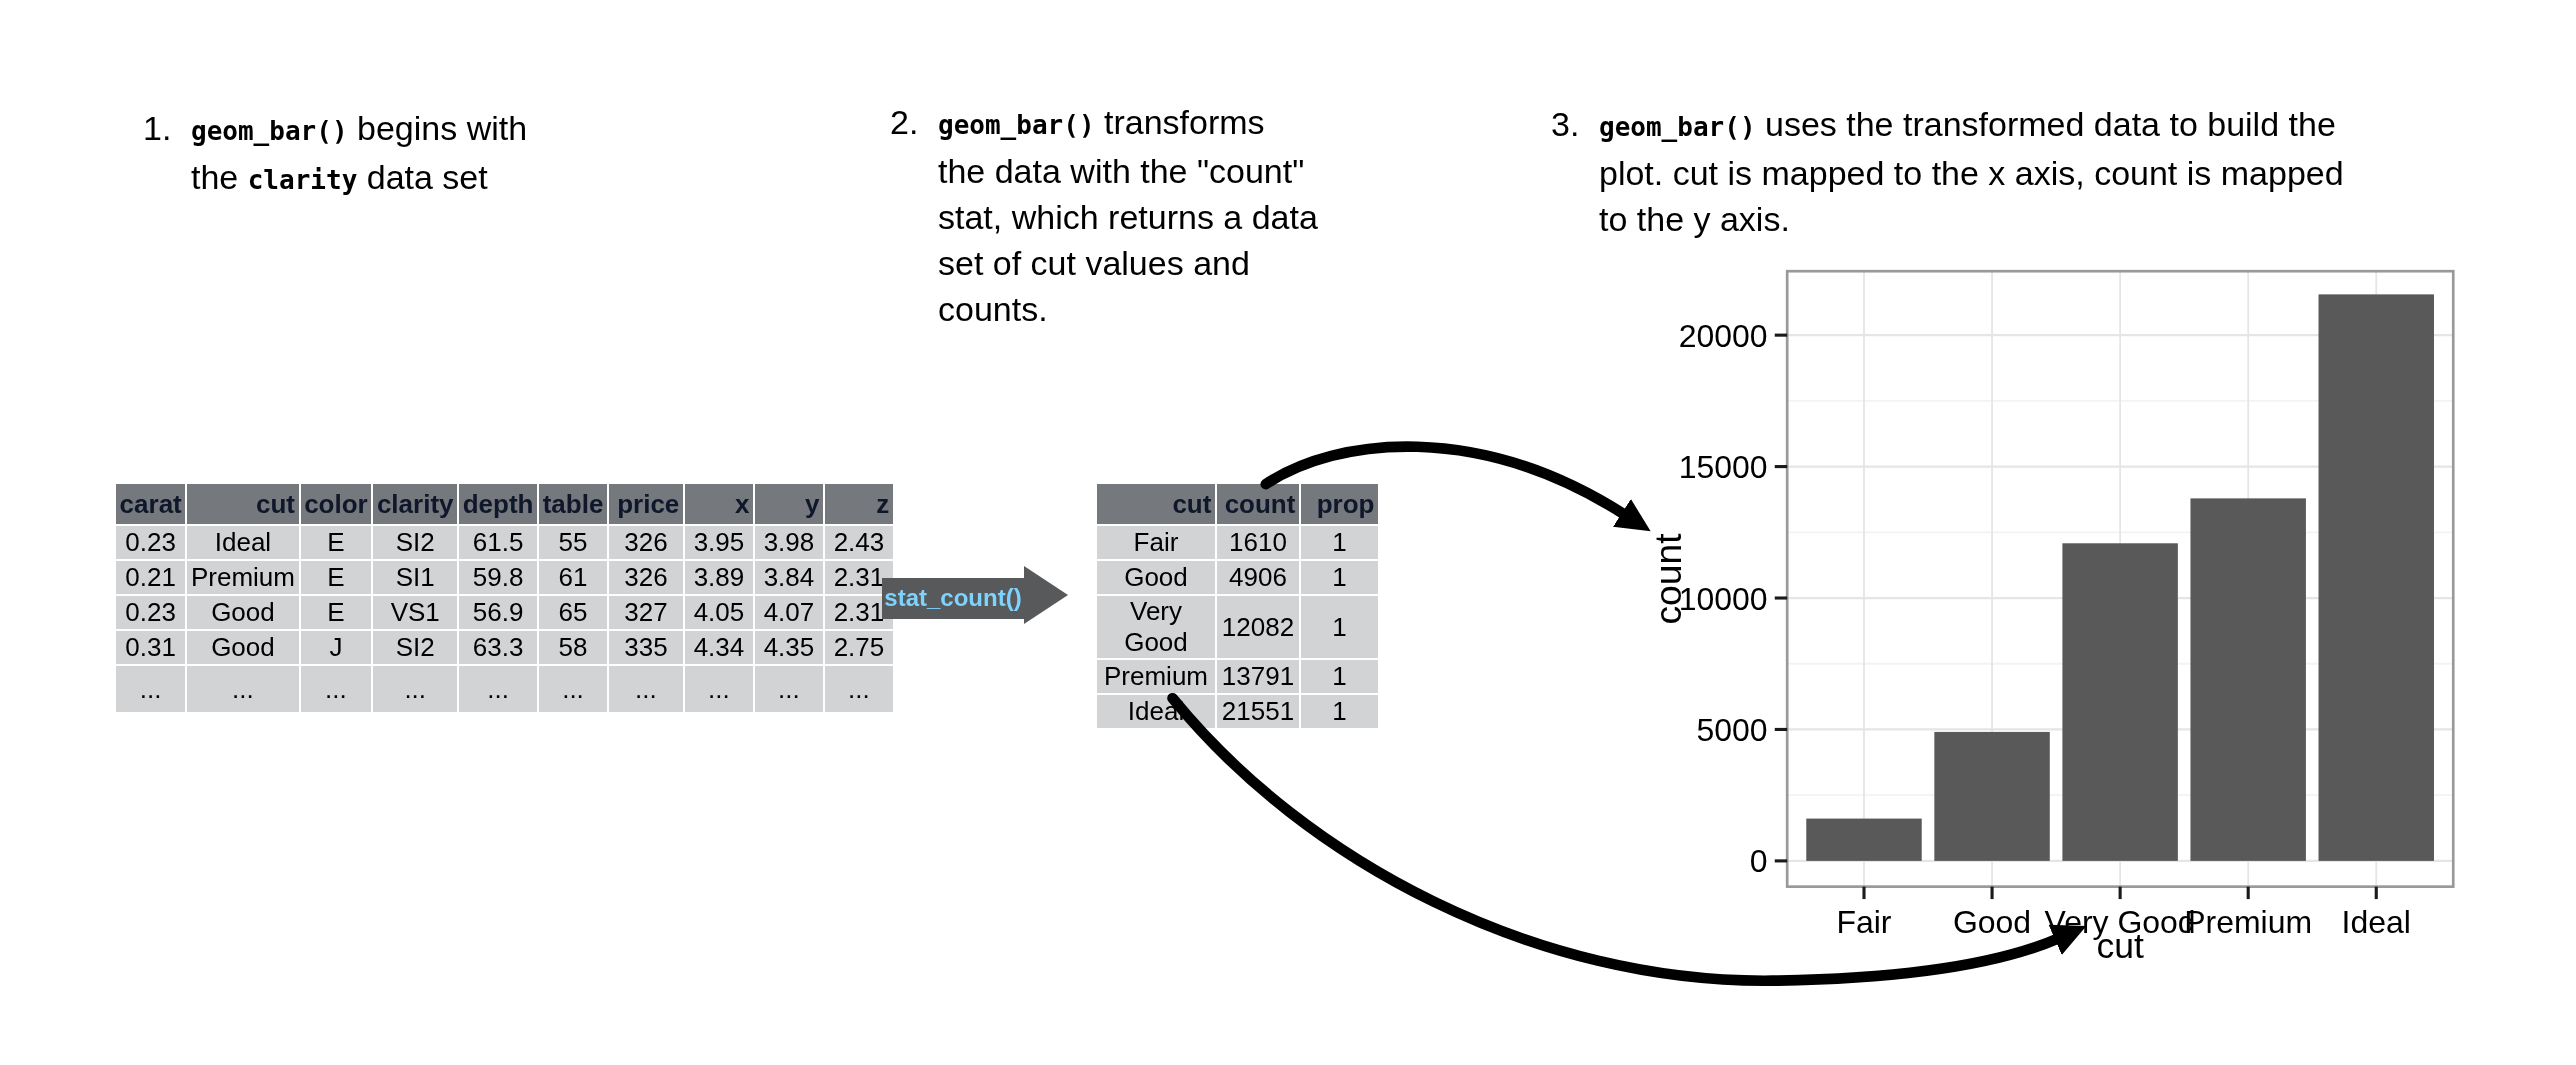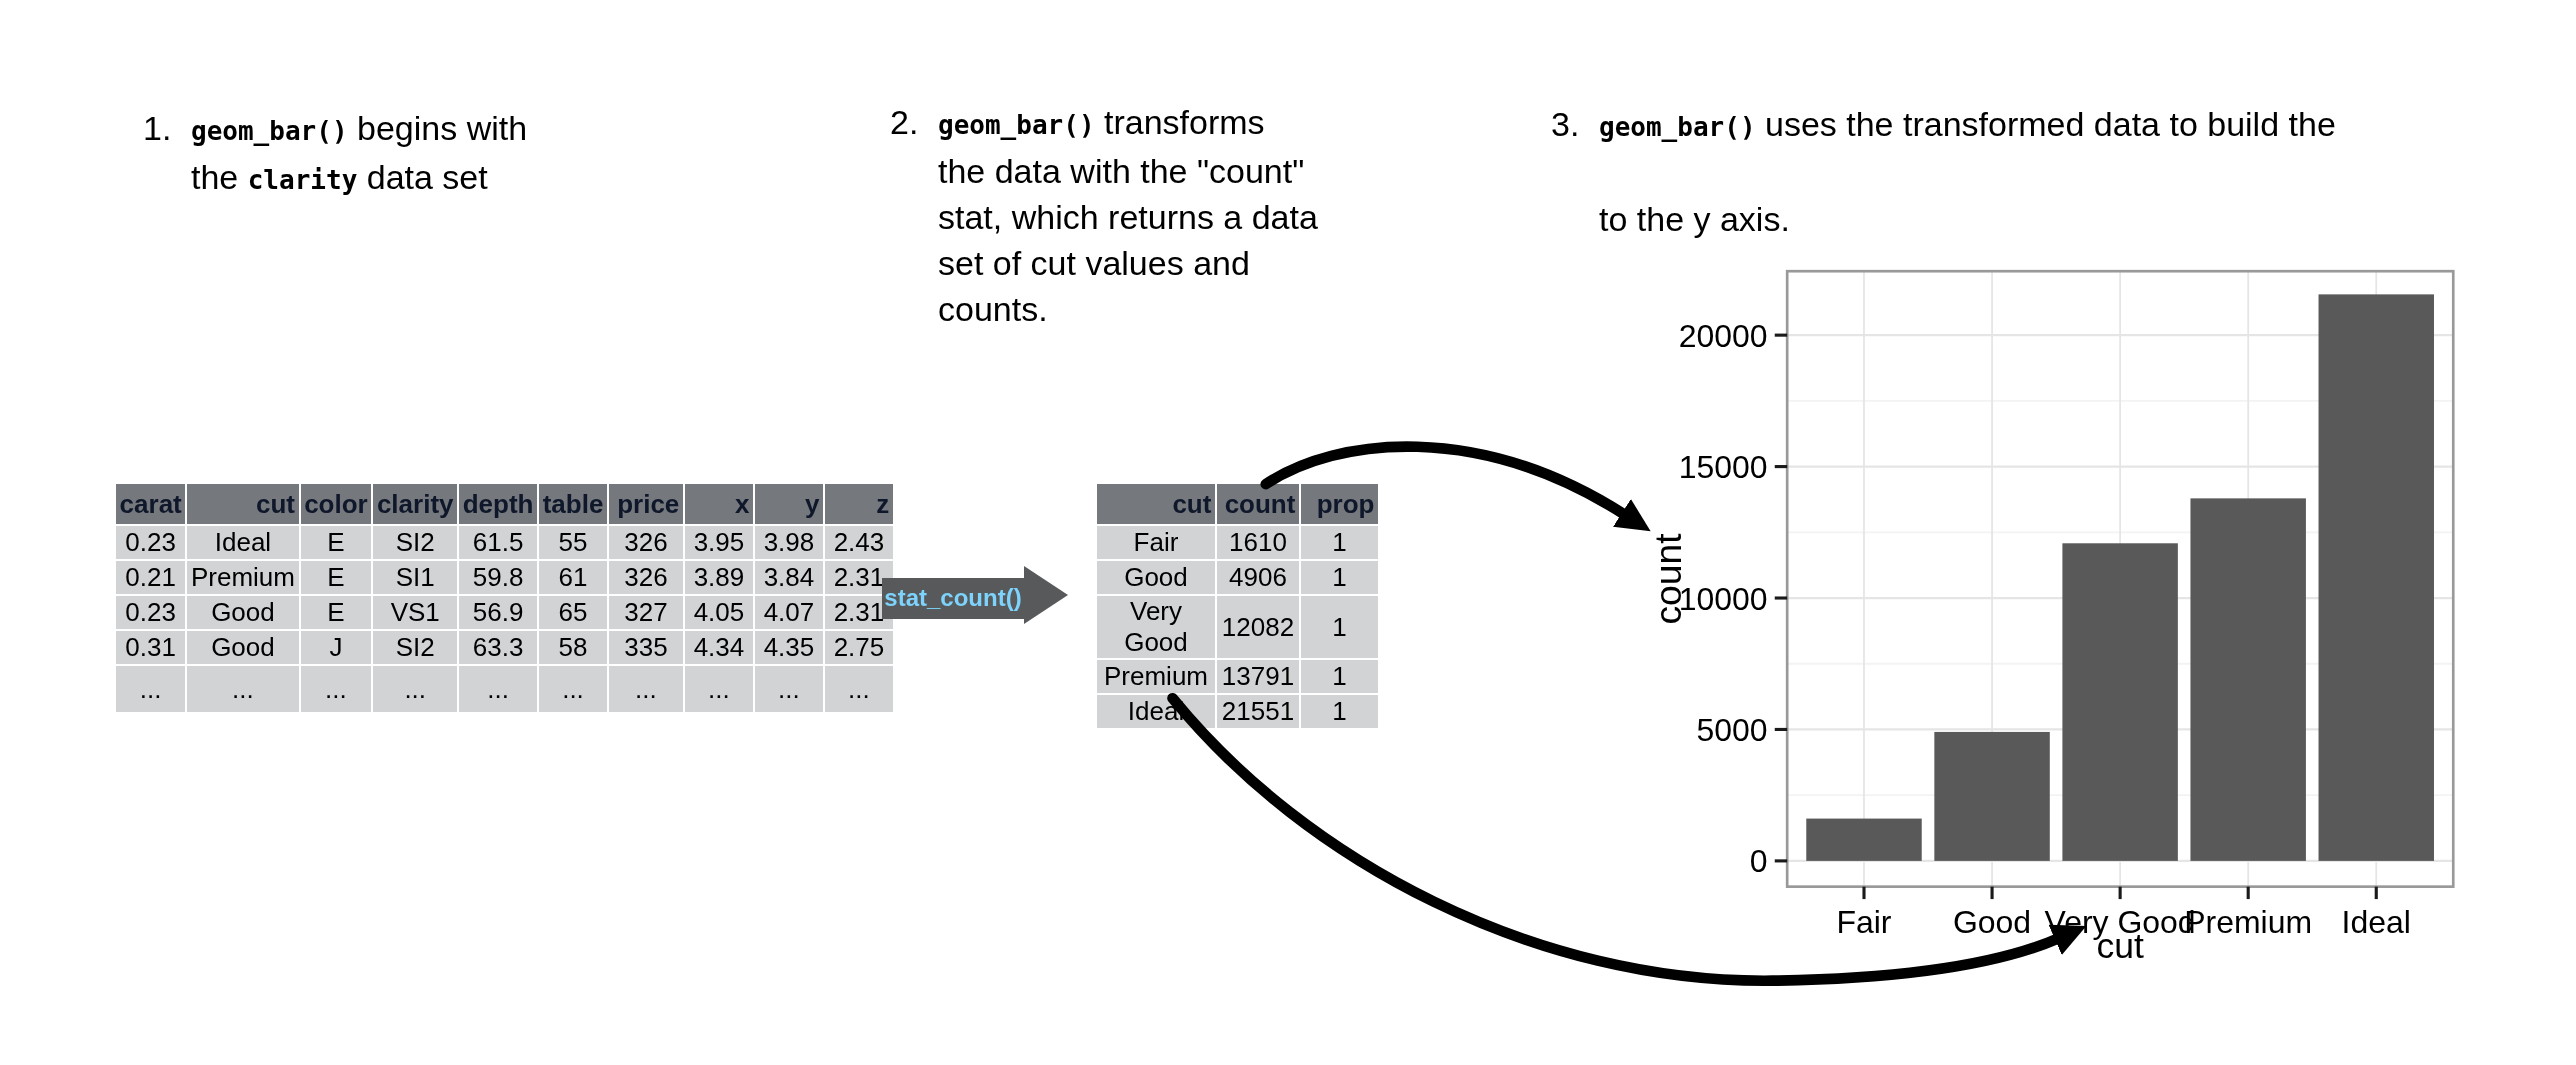--- a/index.html
+++ b/index.html
@@ -40,21 +40,21 @@
     <span class="rich"><span class="code">geom_bar()</span><span> begins with</span><br><span>the </span><span class="code">clarity</span><span> data set</span></span>
   </div>
 
   <div class="note" style="left:938px;top:99px;">
     <span class="num">2.</span>
     <span class="rich"><span class="code">geom_bar()</span><span> transforms</span><br><span>the data with the "count"</span><br><span>stat, which returns a data</span><br><span>set of cut values and</span><br><span>counts.</span></span>
   </div>
 
   <div class="note" style="left:1599px;top:101px;">
     <span class="num">3.</span>
-    <span class="rich"><span class="code">geom_bar()</span><span> uses the transformed data to build the</span><br><br><span>to the y axis.</span></span>
+    <span class="rich"><span class="code">geom_bar()</span><span> uses the transformed data to build the</span><br><span>plot. cut is mapped to the x axis, count is mapped</span><br><span>to the y axis.</span></span>
   </div>
 
   <table class="dg" style="left:114px;top:482px;">
       <colgroup>
         <col style="width: 69px;">
         <col style="width: 109px;">
         <col style="width: 70px;">
         <col style="width: 85px;">
         <col style="width: 76px;">
         <col style="width: 68px;">

